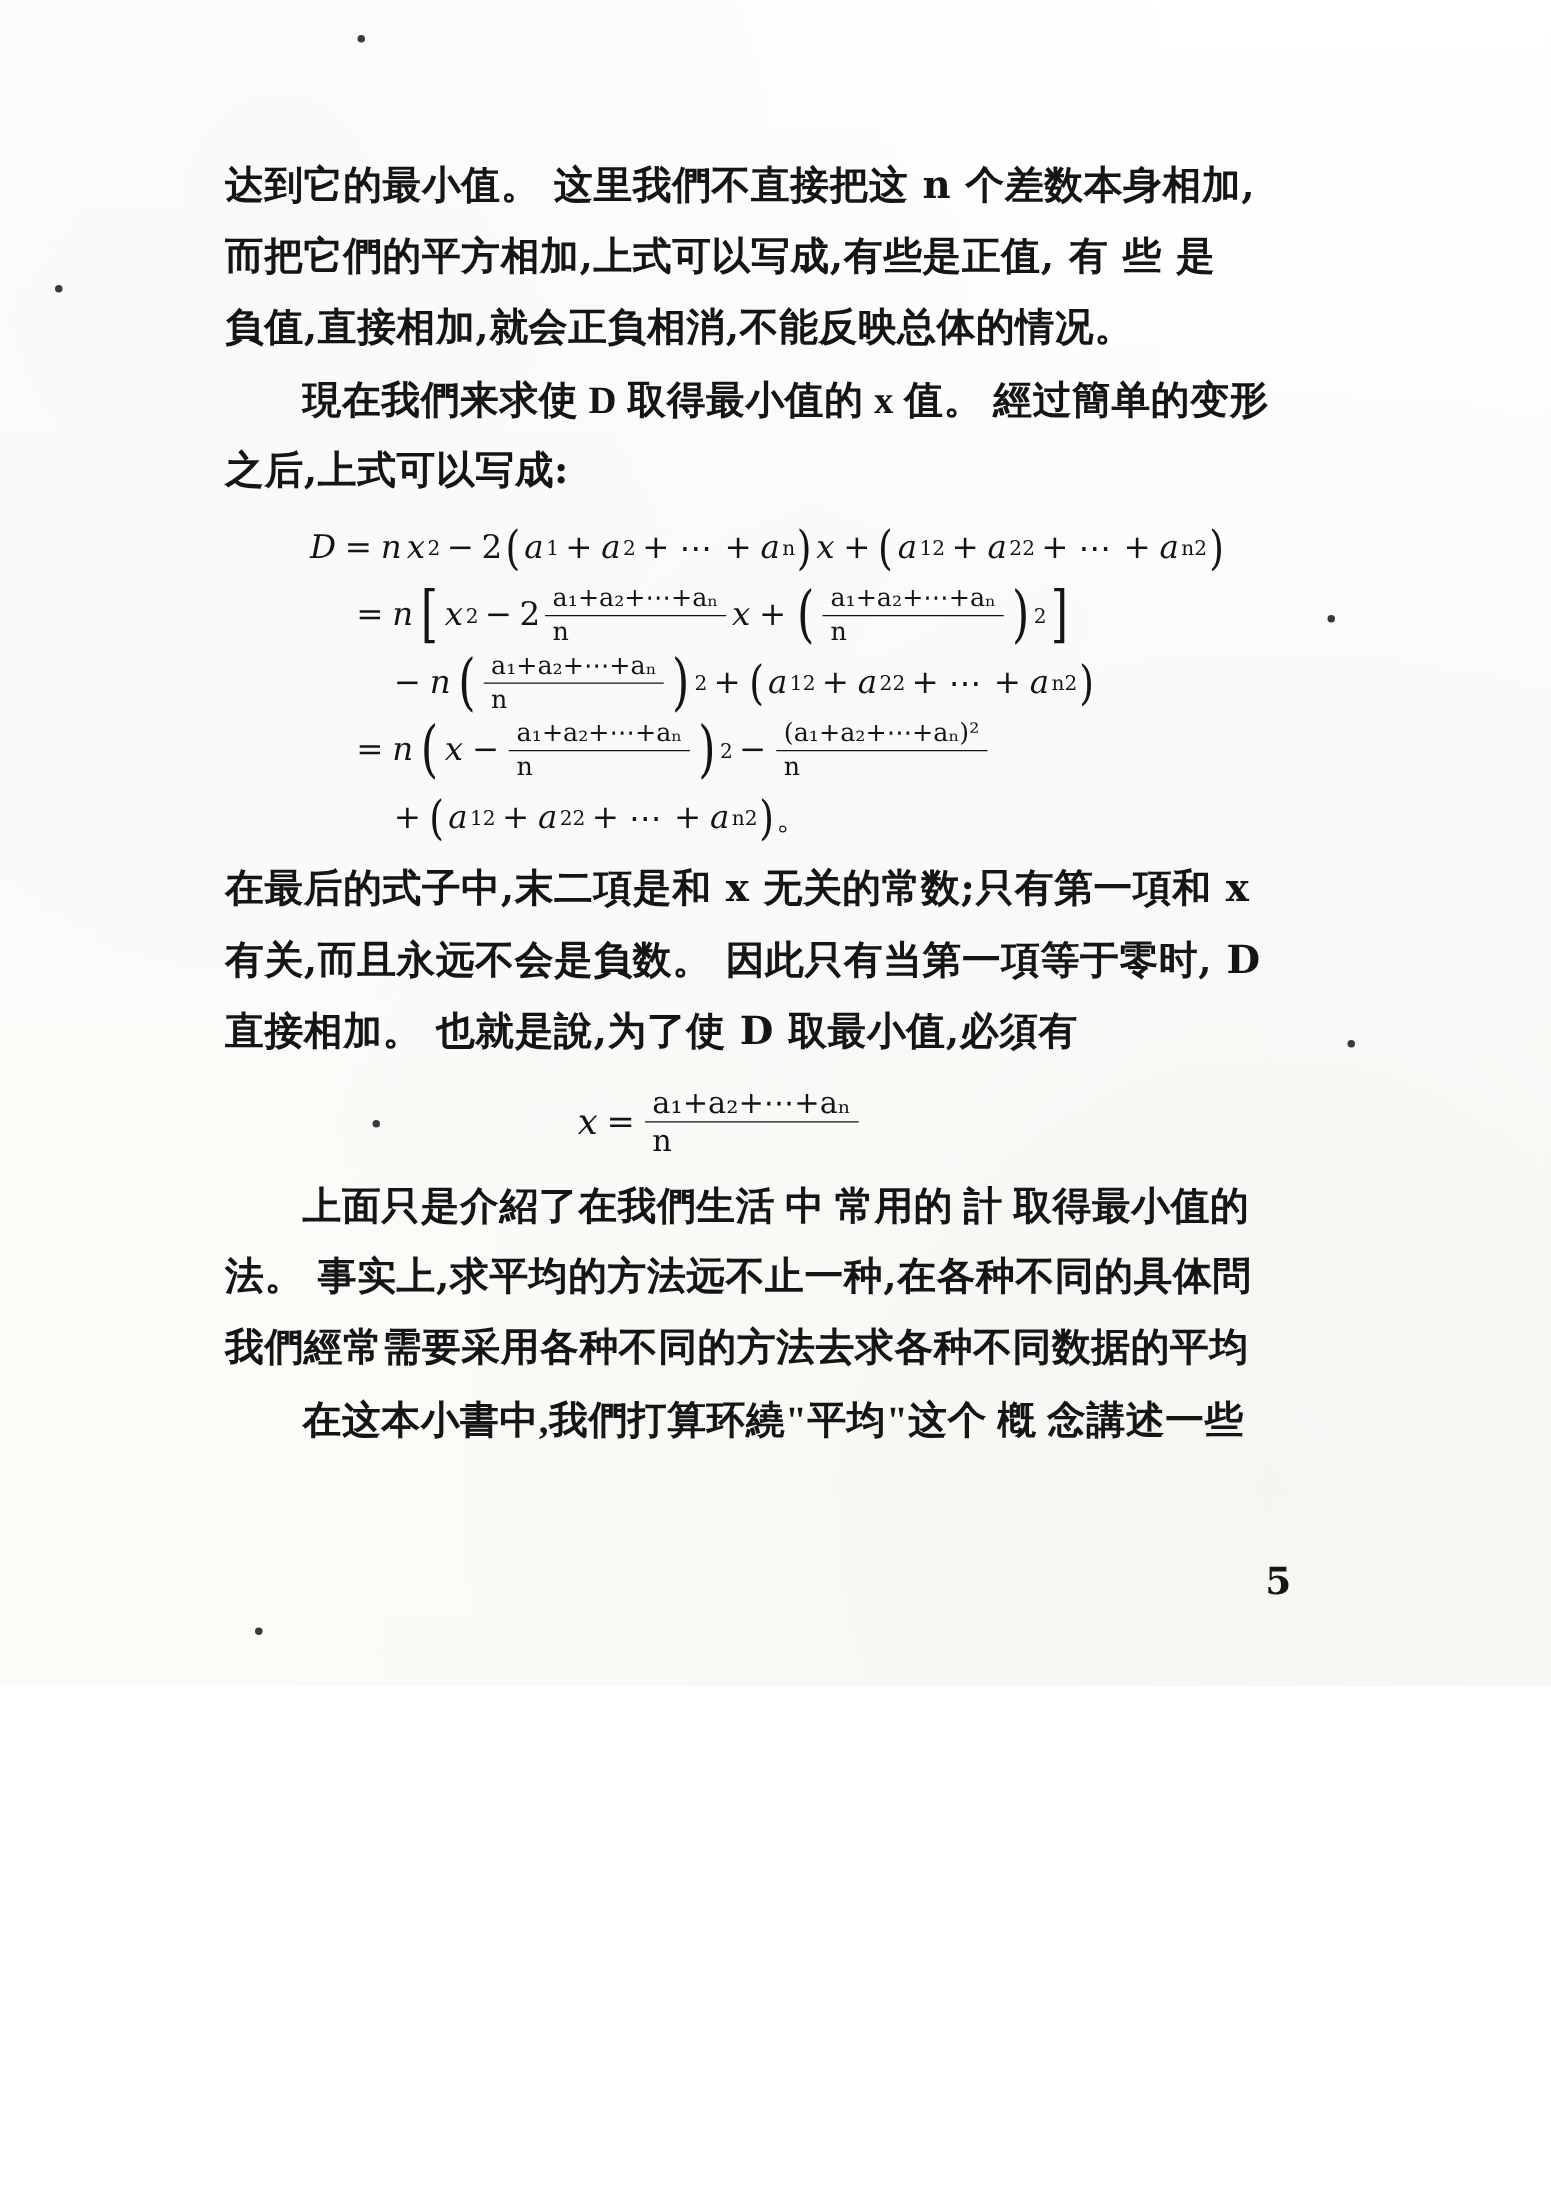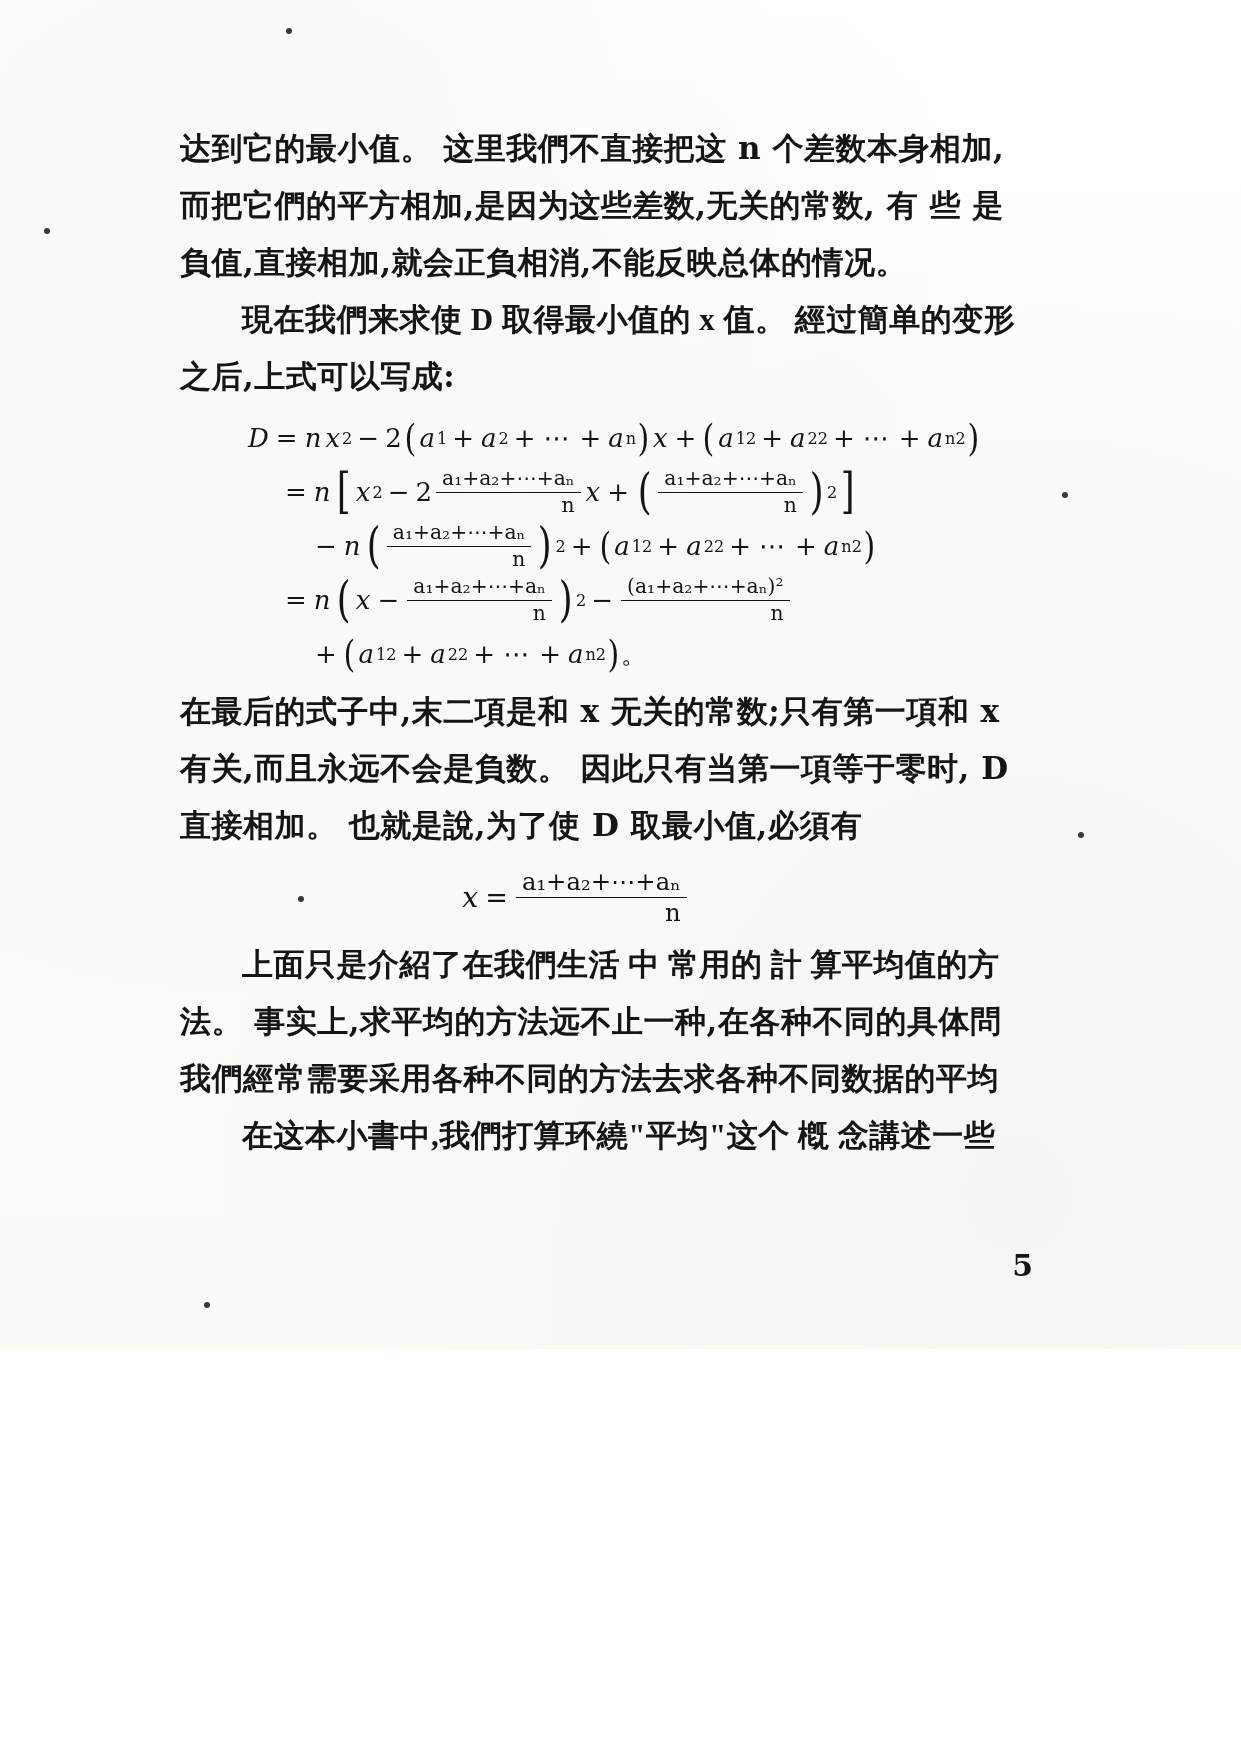--- a/index.html
+++ b/index.html
@@ -73,21 +73,21 @@
     font-style: normal;
   }
   .sub {
     font-size: 0.62em;
     vertical-align: sub;
     font-style: normal;
   }
   .frac {
     display: inline-flex;
     flex-direction: column;
-    align-items: flex-end;
+    align-items: flex-start;
     vertical-align: middle;
     margin: 0 3px;
     font-size: 0.78em;
   }
   .frac .num {
     padding: 0 6px 1px 6px;
     border-bottom: 1.6px solid #141414;
     line-height: 1.15;
   }
   .frac .den {
@@ -151,21 +151,21 @@
 
   <div class="mark tick" style="left:290px;  top:1392px; width:26px;"></div>
   <div class="mark tick" style="left:560px;  top:1392px; width:26px;"></div>
   <div class="mark tick" style="left:700px;  top:1392px; width:26px;"></div>
   <div class="mark tick" style="left:876px;  top:1392px; width:26px;"></div>
 
   <div class="textblock">
 
     <div>
       <div class="line">达到它的最小值。  这里我們不直接把这 n 个差数本身相加,</div>
-      <div class="line">而把它們的平方相加,是因为这些差数,无关的常数, 有 些 是</div>
+      <div class="line">而把它們的平方相加,上式可以写成,有些是正值, 有 些 是</div>
       <div class="line">負值,直接相加,就会正負相消,不能反映总体的情况。</div>
     </div>
 
     <div>
       <div class="line indent">現在我們来求使 D 取得最小值的 x 值。 經过簡单的变形</div>
       <div class="line">之后,上式可以写成:</div>
     </div>
 
     <div class="math-block">
 
@@ -310,21 +310,21 @@
       <span class="mi" style="font-size:1.05em;">x</span>
       <span class="mo">=</span>
       <span class="frac" style="font-size:0.9em;">
         <span class="num">a₁+a₂+⋯+aₙ</span>
         <span class="den">n</span>
       </span>
     </div>
 
 
     <div>
-      <div class="line indent">上面只是介紹了在我們生活 中 常用的 計 算平均值的方</div>
+      <div class="line indent">上面只是介紹了在我們生活 中 常用的 計 取得最小值的</div>
       <div class="line">法。 事实上,求平均的方法远不止一种,在各种不同的具体問</div>
       <div class="line">我們經常需要采用各种不同的方法去求各种不同数据的平均</div>
     </div>
 
     <div>
       <div class="line indent">在这本小書中,我們打算环繞"平均"这个 槪 念講述一些</div>
     </div>
   </div>
 
   <div class="page-number">5</div>

